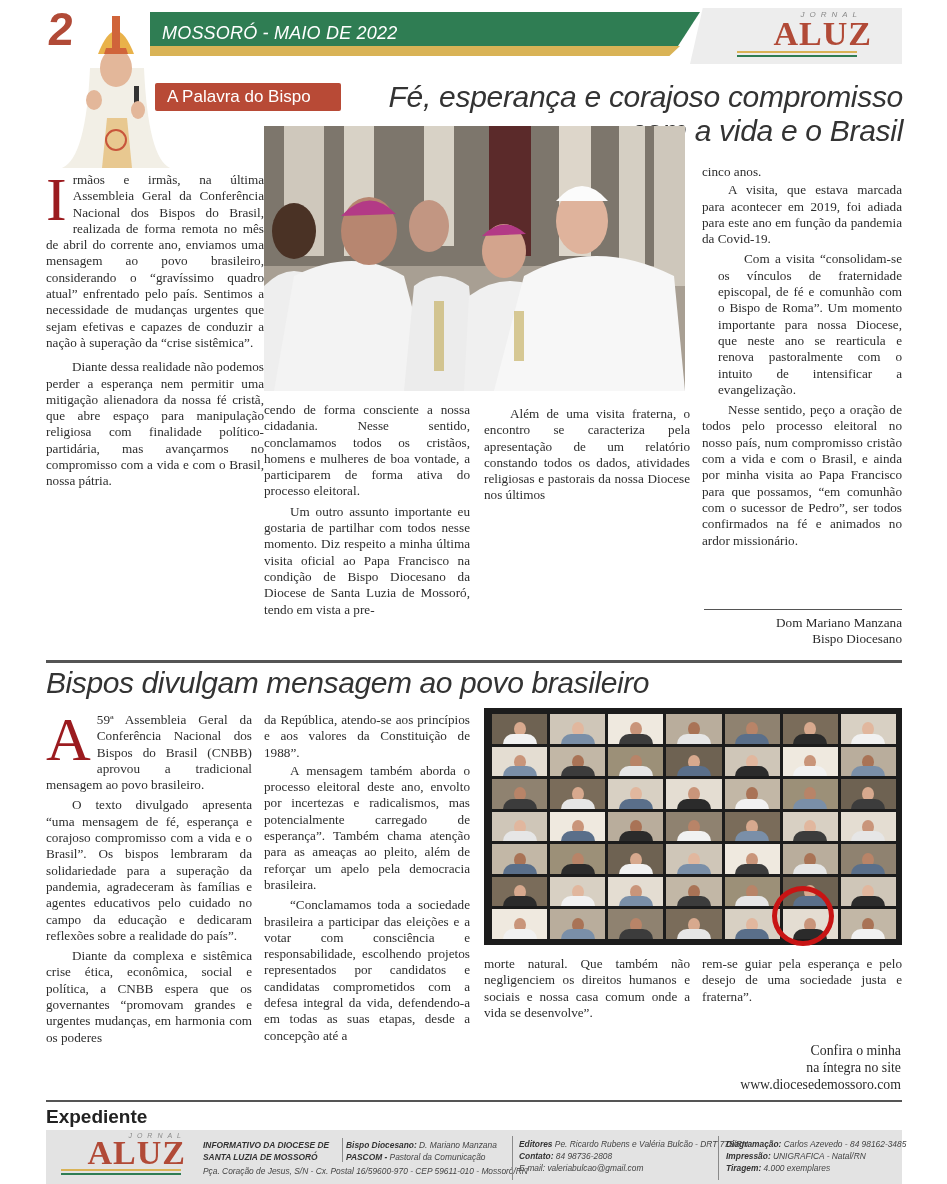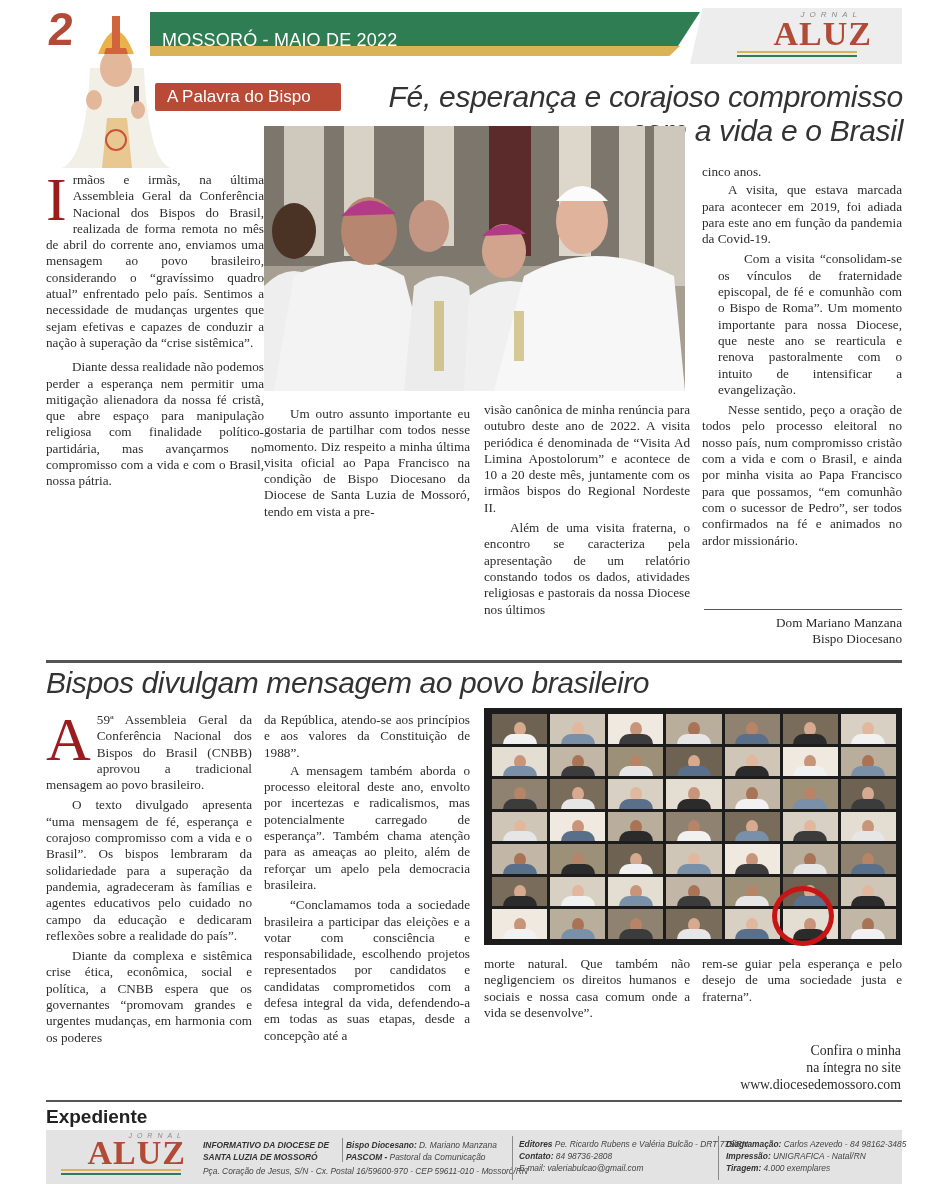--- a/index.html
+++ b/index.html
@@ -10,21 +10,21 @@
 
   
   .page-number {
     left: 48px; top: 6px; font-family: "Liberation Sans", sans-serif; font-weight: bold;
     font-size: 46px; color: #b14a37; line-height: 1; transform: skewX(-4deg);
   }
   .green-band { left: 150px; top: 12px; width: 550px; height: 34px; background: #2f7d53;
     clip-path: polygon(0 0, 100% 0, 96% 100%, 0 100%); }
   .gold-band { left: 150px; top: 46px; width: 530px; height: 10px; background: #d9b356;
     clip-path: polygon(0 0, 100% 0, 98% 100%, 0 100%); }
-  .header-date { left: 162px; top: 30px; font-family: "Liberation Sans", sans-serif; 
+  .header-date { left: 162px; top: 23px; font-family: "Liberation Sans", sans-serif; font-style: italic;
     font-size: 18px; color: #ffffff; letter-spacing: 0.2px; }
   .logo-box { left: 690px; top: 8px; width: 212px; height: 56px; background: #ededed;
     clip-path: polygon(6% 0, 100% 0, 100% 100%, 0 100%); }
   .logo { position: absolute; text-align: center; }
   .logo .jornal { font-family: "Liberation Sans", sans-serif; font-size: 8px; letter-spacing: 5px; color: #8b8b8b; font-style: italic; }
   .logo .aluz { font-family: "Liberation Serif", serif; font-weight: bold; color: #b14a37; letter-spacing: 1px; text-align: right; }
   .logo .bars { margin: 0 auto; }
   .logo .bars div { height: 2px; margin-top: 2px; }
 
   
@@ -133,25 +133,25 @@
   <rect x="170" y="175" width="10" height="70" fill="#c7b36a" opacity="0.7"></rect>
   <rect x="250" y="185" width="10" height="50" fill="#c7b36a" opacity="0.7"></rect>
 </svg>
 
 <div class="col" style="left:46px; top:172px; width:218px;">
   <p class="noindent"><span class="dropcap">I</span><span>rmãos e irmãs, na última Assembleia Geral da Conferência Nacional dos Bispos do Brasil, realizada de forma remota no mês de abril do corrente ano, enviamos uma mensagem ao povo brasileiro, considerando o “gravíssimo quadro atual” enfrentado pelo país. Sentimos a necessidade de mudanças urgentes que sejam efetivas e capazes de conduzir a nação à superação da “crise sistêmica”.</span></p>
   <p style="margin-top:8px;">Diante dessa realidade não podemos perder a esperança nem permitir uma mitigação alienadora da nossa fé cristã, que abre espaço para manipulação religiosa com finalidade político-partidária, mas avançarmos no compromisso com a vida e com o Brasil, nossa pátria.</p>
 </div>
 
 <div class="col" style="left:264px; top:402px; width:206px;">
+  <p class="noindent">cendo de forma consciente a nossa cidadania. Nesse sentido, conclamamos todos os cristãos, homens e mulheres de boa vontade, a participarem de forma ativa do processo eleitoral.</p>
   <p style="margin-top:4px;">Um outro assunto importante eu gostaria de partilhar com todos nesse momento. Diz respeito a minha última visita oficial ao Papa Francisco na condição de Bispo Diocesano da Diocese de Santa Luzia de Mossoró, tendo em vista a pre-</p>
 </div>
 
 <div class="col" style="left:484px; top:402px; width:206px;">
-  <p class="noindent">visão canônica de minha renúncia para outubro deste ano de 2022. A visita periódica é denominada de “Visita Ad Limina Apostolorum” e acontece de 10 a 20 deste mês, juntamente com os irmãos bispos do Regional Nordeste II.</p>
   <p style="margin-top:4px;">Além de uma visita fraterna, o encontro se caracteriza pela apresentação de um relatório constando todos os dados, atividades religiosas e pastorais da nossa Diocese nos últimos</p>
 </div>
 
 <div class="col" style="left:702px; top:164px; width:200px;">
   <p class="noindent">cinco anos.</p>
   <p>A visita, que estava marcada para acontecer em 2019, foi adiada para este ano em função da pandemia da Covid-19.</p>
   <p style="margin-top:4px;margin-left:16px;">Com a visita “consolidam-se os vínculos de fraternidade episcopal, de fé e comunhão com o Bispo de Roma”. Um momento importante para nossa Diocese, que neste ano se rearticula e renova pastoralmente com o intuito de intensificar a evangelização.</p>
   <p style="margin-top:4px;">Nesse sentido, peço a oração de todos pelo processo eleitoral no nosso país, num compromisso cristão com a vida e com o Brasil, e ainda por minha visita ao Papa Francisco para que possamos, “em comunhão com o sucessor de Pedro”, ser todos confirmados na fé e animados no ardor missionário.</p>
 </div>
 

